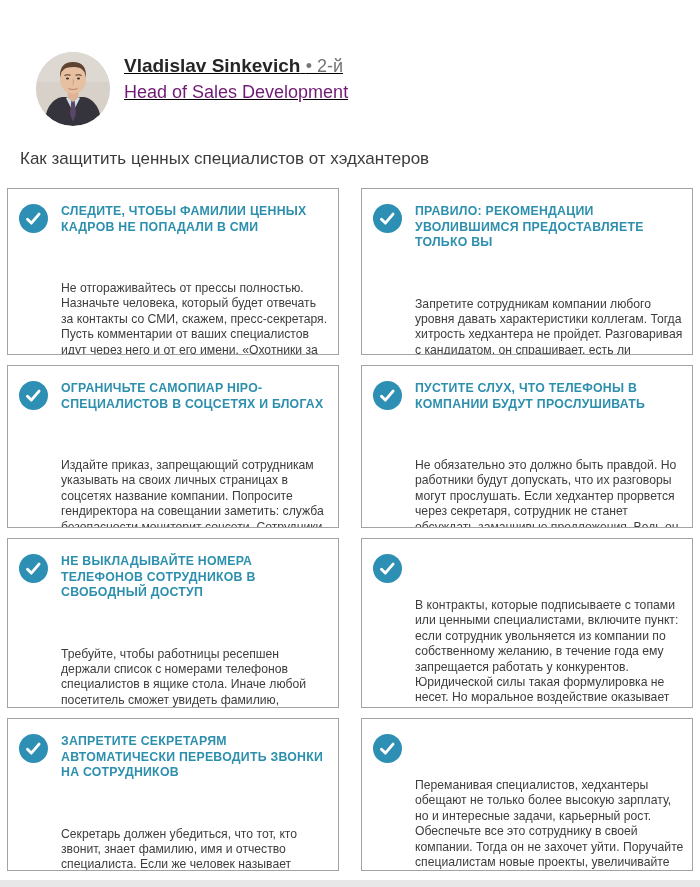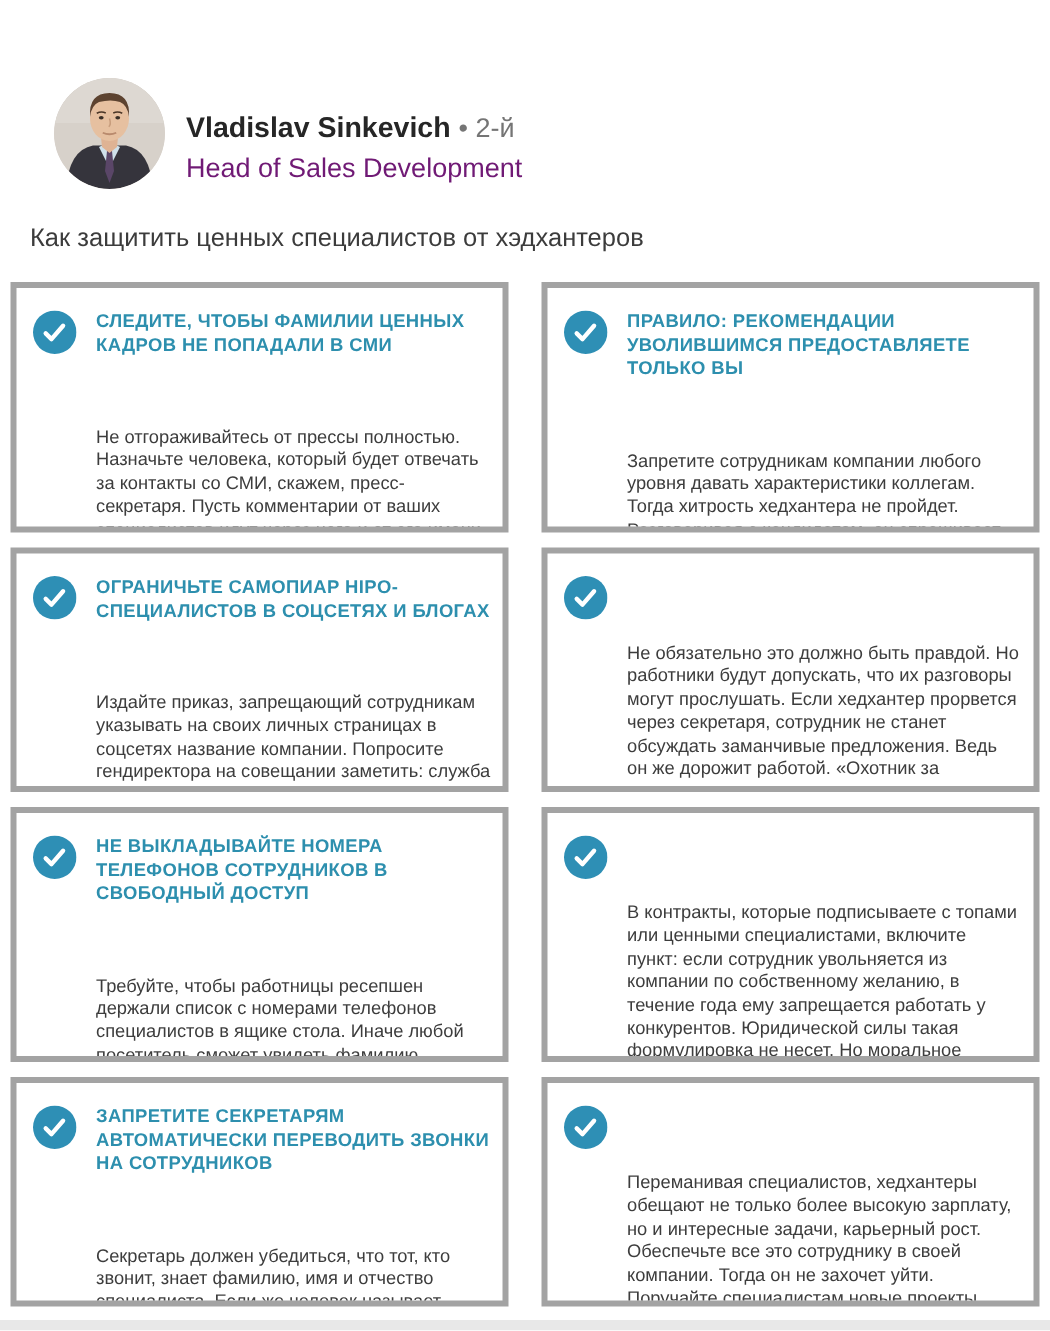--- a/index.html
+++ b/index.html
@@ -8,22 +8,23 @@
     height: 887px;
     background: #ffffff;
     font-family: "Liberation Sans", sans-serif;
     position: relative;
     overflow: hidden;
   }
 
   
   .post-header {
     display: flex;
-    align-items: flex-end;
+    align-items: flex-start;
     padding: 52px 0 0 36px;
+    text-decoration: underline;
   }
   .avatar {
     width: 74px;
     height: 74px;
     border-radius: 50%;
     overflow: hidden;
     flex: none;
     background: #d9d3cd;
     cursor: pointer;
   }
@@ -60,21 +61,21 @@
     top: 188px;
     width: 686px;
     display: grid;
     grid-template-columns: 332px 332px;
     grid-template-rows: 167px 163px 170px 153px;
     column-gap: 22px;
     row-gap: 10px;
   }
   .tip-card {
     background: #ffffff;
-    border: 4px solid #a3a3a3;
+    border: 1px solid #a3a3a3;
     box-sizing: border-box;
     display: flex;
     padding: 13px 8px 9px 11px;
     overflow: hidden;
   }
   .check-icon {
     width: 29px;
     height: 29px;
     flex: none;
     margin-right: 13px;
@@ -189,20 +190,21 @@
       <div class="tip-body">Издайте приказ, запрещающий сотрудникам указывать на своих личных страницах в соцсетях название компании. Попросите гендиректора на совещании заметить: служба безопасности мониторит соцсети. Сотрудники уберут рабочую информацию со своих страниц. Хэдхантеры не найдут ваших специалистов</div>
     </div>
   </div>
 
   <div class="tip-card">
     <svg class="check-icon" viewBox="0 0 24 24">
       <circle cx="12" cy="12" r="12" fill="#2e8fb5"></circle>
       <path d="M7 12.6l3.2 3.2 6.4-7.4" stroke="#ffffff" stroke-width="2.4" fill="none" stroke-linecap="round" stroke-linejoin="round"></path>
     </svg>
     <div class="tip-text">
+      <div class="tip-heading">ПУСТИТЕ СЛУХ, ЧТО ТЕЛЕФОНЫ В КОМПАНИИ БУДУТ ПРОСЛУШИВАТЬ</div>
       <div class="tip-body">Не обязательно это должно быть правдой. Но работники будут допускать, что их разговоры могут прослушать. Если хедхантер прорвется через секретаря, сотрудник не станет обсуждать заманчивые предложения. Ведь он же дорожит работой. «Охотник за головами» решит, что его звонок неинтересен сотруднику</div>
     </div>
   </div>
 
   <div class="tip-card">
     <svg class="check-icon" viewBox="0 0 24 24">
       <circle cx="12" cy="12" r="12" fill="#2e8fb5"></circle>
       <path d="M7 12.6l3.2 3.2 6.4-7.4" stroke="#ffffff" stroke-width="2.4" fill="none" stroke-linecap="round" stroke-linejoin="round"></path>
     </svg>
     <div class="tip-text">

